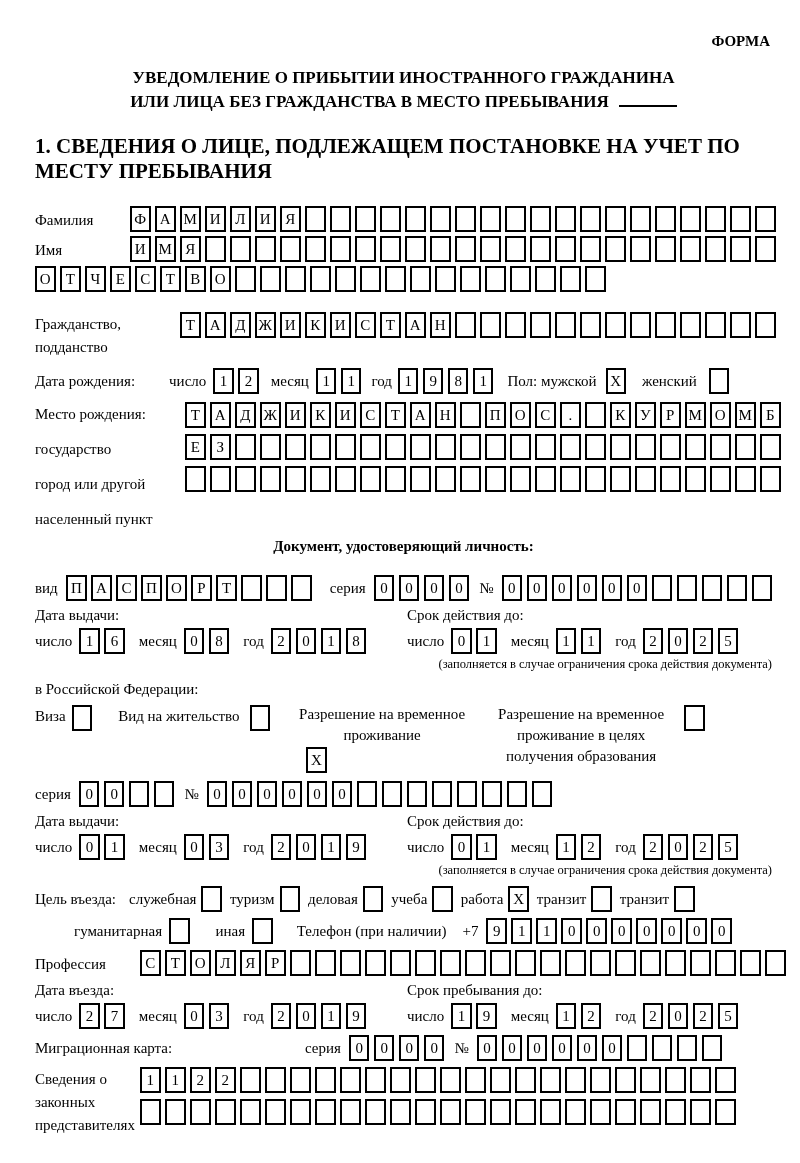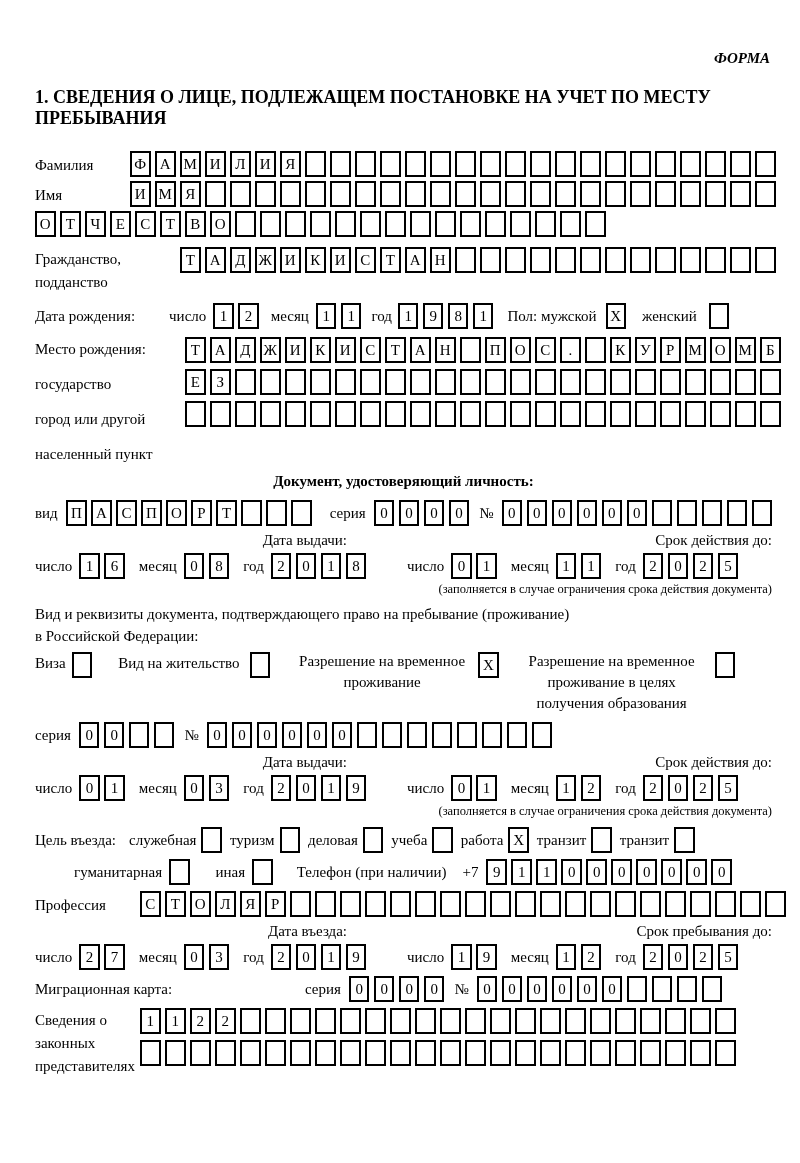--- a/index.html
+++ b/index.html
@@ -8,26 +8,26 @@
     width:800px; height:1163px; background:#ffffff; color:#000;
     font-family:"Liberation Serif","DejaVu Serif",serif;
     overflow:hidden;
   }
   .page { padding:30px 28px 0 35px; position:relative; }
 
   
   .ref { margin-left:585px; font-size:13px; line-height:17px; }
   .ref .ref-line:nth-child(4){ margin-top:5px; }
 
-  .forma { text-align:right; font-weight:bold; font-size:15px; margin-top:20px; padding-right:2px;font-style:italic; }
+  .forma { text-align:right; font-weight:bold; font-size:15px; margin-top:3px; padding-right:2px; }
 
   .title { text-align:center; font-weight:bold; font-size:17px; margin-top:16px; line-height:24px; }
   .title-underline { display:inline-block; width:58px; border-bottom:2px solid #000; height:14px; margin-left:10px; }
 
-  .sec-heading { font-weight:bold; font-size:18px; margin-top:20px; }
+  .sec-heading { font-weight:bold; font-size:21px; margin-top:20px; }
 
   
   .row { display:flex; align-items:flex-start; }
   .cells { display:flex; gap:4.5px; flex-wrap:nowrap; }
   .cell {
     width:20.5px; height:26px; border:2px solid #000; background:#fff;
     display:flex; align-items:center; justify-content:center;
     font-size:15px; font-family:"Liberation Serif","DejaVu Serif",serif;
     flex:0 0 auto;
   }
@@ -35,32 +35,32 @@
   .inline { display:flex; align-items:center; }
   .inline .flabel { padding-top:0; }
 
   .w95  { width:95px;  flex:0 0 95px; }
   .w175 { width:175px; flex:0 0 175px; }
   .w145 { width:145px; flex:0 0 145px; }
   .w150 { width:150px; flex:0 0 150px;gap:12px; }
   .w105 { width:105px; flex:0 0 105px; }
   .w270 { width:270px; flex:0 0 270px; }
 
-  .mt4{margin-top:4px;} .mt2{margin-top:10px;} .mt6{margin-top:6px;} .mt8{margin-top:8px;}
+  .mt4{margin-top:4px;} .mt2{margin-top:20px;} .mt6{margin-top:6px;} .mt8{margin-top:8px;}
   .mt10{margin-top:10px;} .mt14{margin-top:22px;}
 
   .cellcol { display:flex; flex-direction:column; gap:6px; }
 
   .center-heading { text-align:center; font-weight:bold; font-size:15px; margin-top:8px; }
 
   
   .dates { display:flex; margin-top:6px; }
   .dates .dleft { width:372px; flex:0 0 372px; }
   .dates .dright { flex:1; }
-  .dhead { text-align:right; font-size:15px; margin-bottom:4px; }
+  .dhead { text-align:left; font-size:15px; margin-bottom:4px; }
   .dline { display:flex; align-items:center; }
   .dline .flabel { padding-top:0; margin-right:7px; }
   .dline .cells { margin-right:14px; }
   .dline .cells:last-child { margin-right:0; }
   .note { text-align:right; font-size:12.5px; margin-top:3px; }
 
   .para { font-size:15px; line-height:22px; margin-top:6px; }
 
   
   .optrow { display:flex; align-items:flex-start; margin-top:4px; }
@@ -85,20 +85,26 @@
   .lblcol .flabel { padding-top:2px; line-height:21px; }
 </style>
 </head>
 <body>
 
 <div class="page">
 
 
   <div class="forma">ФОРМА</div>
 
+  <div class="title">
+    <div>УВЕДОМЛЕНИЕ О ПРИБЫТИИ ИНОСТРАННОГО ГРАЖДАНИНА</div>
+    <div>
+      <span>ИЛИ ЛИЦА БЕЗ ГРАЖДАНСТВА В МЕСТО ПРЕБЫВАНИЯ</span><span class="title-underline"></span>
+    </div>
+  </div>
 
   <div class="sec-heading">1. СВЕДЕНИЯ О ЛИЦЕ, ПОДЛЕЖАЩЕМ ПОСТАНОВКЕ НА УЧЕТ ПО МЕСТУ ПРЕБЫВАНИЯ</div>
 
   <div class="row mt14">
     <div class="flabel w95">Фамилия</div>
     <div class="cells">
         <div class="cell">Ф</div>
         <div class="cell">А</div>
         <div class="cell">М</div>
         <div class="cell">И</div>
@@ -419,38 +425,37 @@
             <div class="cell">0</div>
             <div class="cell">2</div>
             <div class="cell">5</div>
           </div>
       </div>
     </div>
   </div>
   <div class="note">(заполняется в случае ограничения срока действия документа)</div>
 
   <div class="para">
-    <div>Вид и реквизиты документа, подтверждающего право на пребывание (проживание)</div>
     <div>в Российской Федерации:</div>
   </div>
 
   <div class="optrow">
     <div class="opt">
       <div class="optlabel">Виза</div>
       <div class="cells" style="margin-left:6px;">
           <div class="cell"></div>
         </div>
     </div>
     <div class="opt" style="margin-left:26px;">
       <div class="optlabel">Вид на жительство</div>
       <div class="cells">
           <div class="cell"></div>
         </div>
     </div>
-    <div class="opt" style="margin-left:26px;">
+    <div class="opt" style="margin-left:26px;flex-direction:column;">
       <div class="optlabel center wl172">Разрешение на временное проживание</div>
       <div class="cells">
           <div class="cell">X</div>
         </div>
     </div>
     <div class="opt" style="margin-left:20px;">
       <div class="optlabel center wl186">Разрешение на временное проживание в целях получения образования</div>
       <div class="cells">
           <div class="cell"></div>
         </div>

